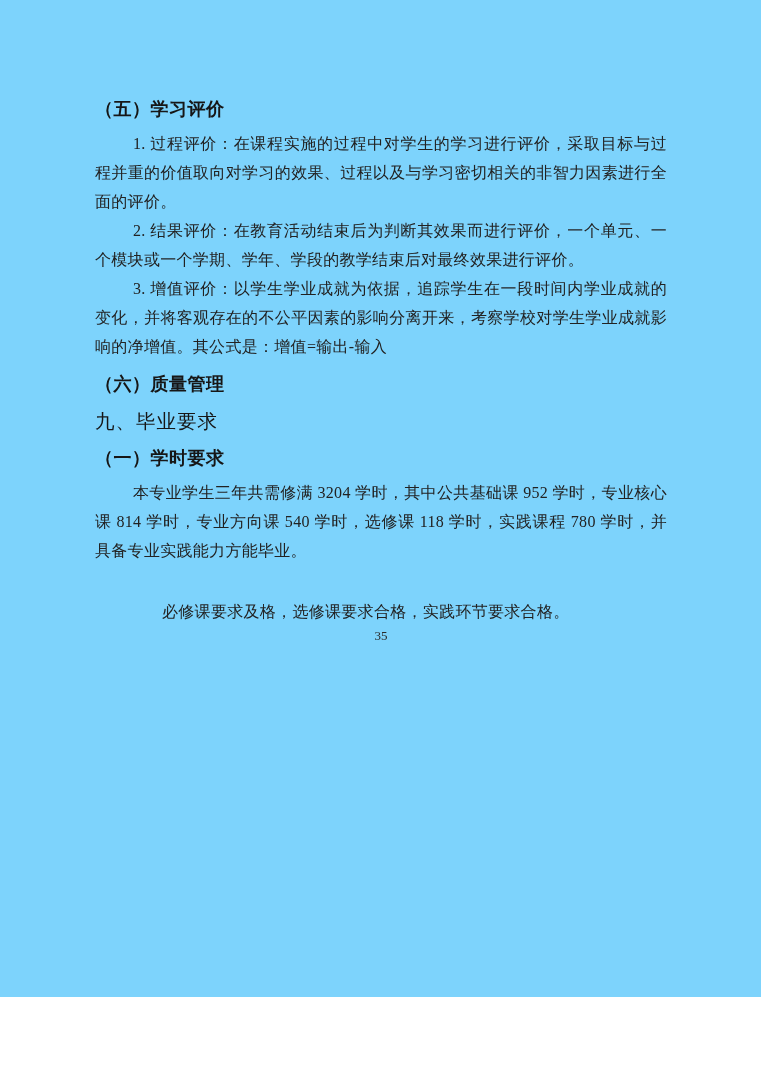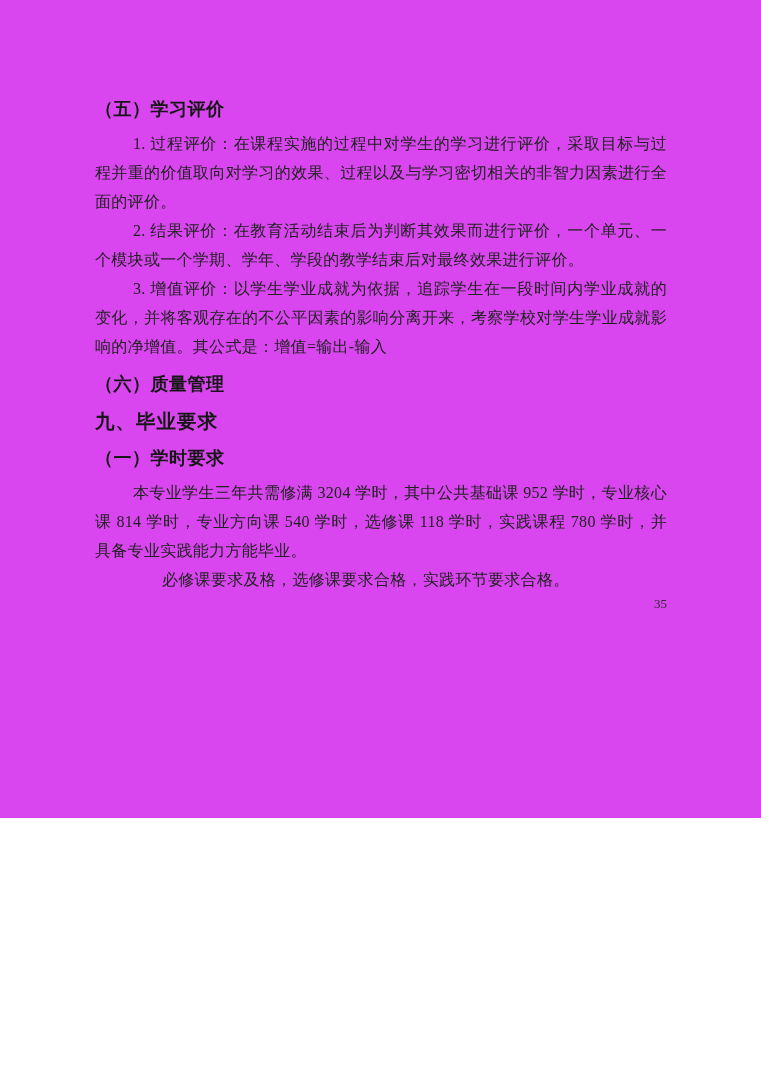--- a/index.html
+++ b/index.html
@@ -1,35 +1,35 @@
 <!DOCTYPE html>
 <html><head>
 <meta charset="utf-8">
 <style>
   * { box-sizing: border-box; }
   html, body { margin: 0; padding: 0; background: #ffffff; }
   .page {
     position: relative;
     width: 761px;
-    height: 818px;
-    background: #d946ef;
+    height: 997px;
+    background: #7dd3fc;
     overflow: hidden;
     color: #1e1e1e;
     font-family: "Liberation Serif", "DejaVu Serif", serif;
   }
   .content {
     position: absolute;
     left: 95px;
     top: 0;
     width: 572px;
     padding-top: 86px;
   }
   .h-chapter {
     font-family: "Liberation Sans", "DejaVu Sans", sans-serif;
-    font-weight: bold;
+    font-weight: normal;
     font-size: 19.5px;
     line-height: 28px;
     letter-spacing: 1px;
     margin: 10px 0 7px 0;
     color: #161616;
   }
   .h-section {
     font-family: "Liberation Sans", "DejaVu Sans", sans-serif;
     font-weight: bold;
     font-size: 18px;
@@ -41,24 +41,24 @@
   .para {
     font-size: 16px;
     line-height: 29px;
     letter-spacing: 0.3px;
     margin: 0;
     text-align: justify;
     text-justify: inter-ideograph;
     text-indent: 38px;
     color: #222222;
   }
-  .para.deep-indent { text-indent: 67px; }
+  .para.deep-indent { text-indent: 67px; margin-top: 32px; }
   .page-footer {
     margin-top: 2px;
-    text-align: right;
+    text-align: center;
     font-size: 13px;
     line-height: 16px;
     color: #2a2a2a;
   }
 </style>
 </head>
 <body>
 
 <div class="page">
   <div class="content">

